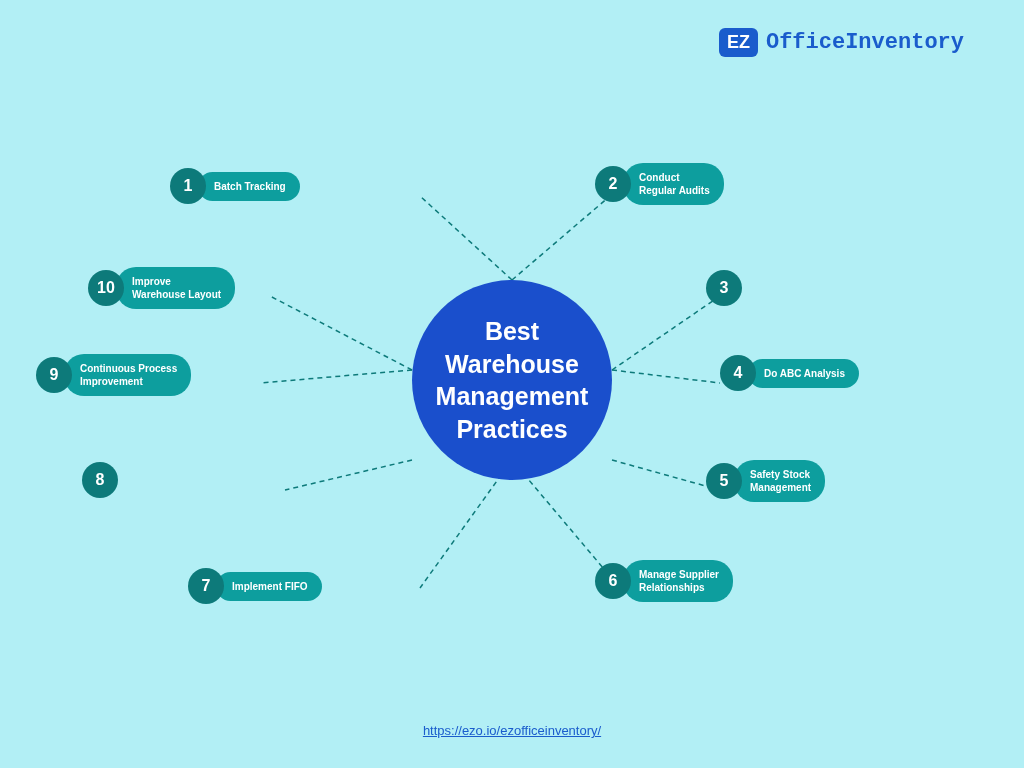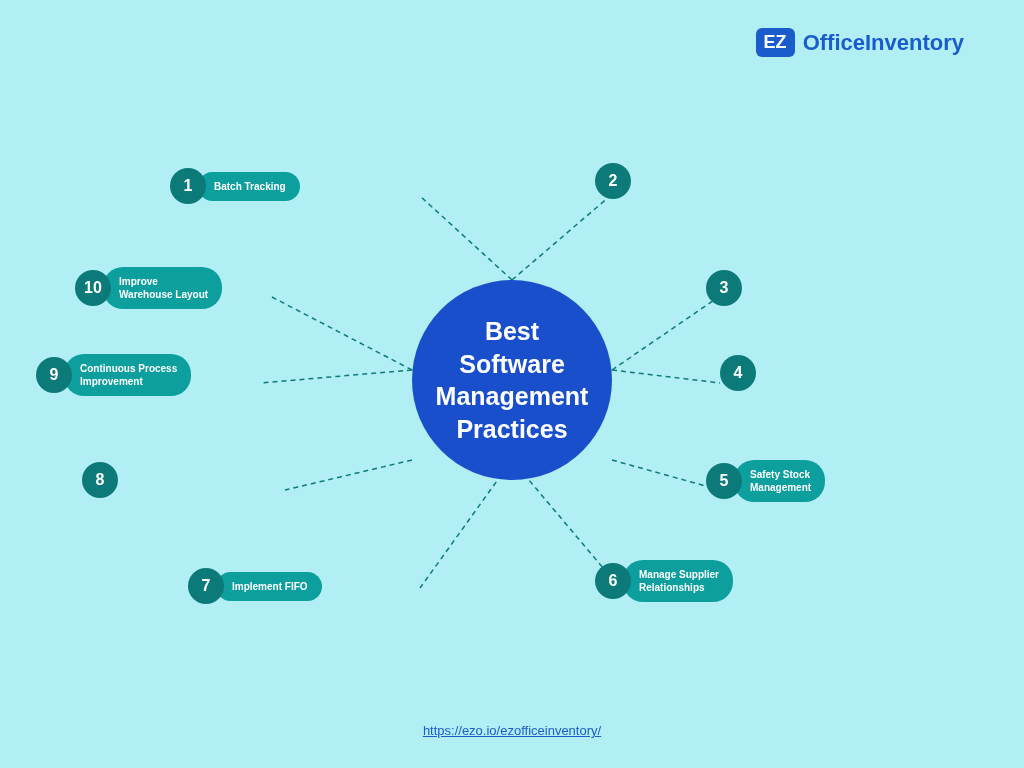--- a/index.html
+++ b/index.html
@@ -27,20 +27,21 @@
       font-weight: bold;
       font-size: 18px;
       border-radius: 6px;
       padding: 4px 8px;
       margin-left: 15px;
     }
     .logo-text {
       color: #1a5ccc;
       font-size: 22px;
       font-weight: 600;
+      font-family: Liberation Mono, monospace;
     }
 
     
     .center-circle {
       position: absolute;
       width: 200px;
       height: 200px;
       border-radius: 50%;
       background: #1a4fcc;
       top: 50%;
@@ -144,41 +145,43 @@
   <line x1="412" y1="460" x2="285" y2="490" stroke="#0d7a7a" stroke-width="1.5" stroke-dasharray="5,4"></line>
 
   <line x1="412" y1="370" x2="260" y2="383" stroke="#0d7a7a" stroke-width="1.5" stroke-dasharray="5,4"></line>
 
   <line x1="412" y1="370" x2="270" y2="296" stroke="#0d7a7a" stroke-width="1.5" stroke-dasharray="5,4"></line>
 </svg>
 
 <div class="center-circle">
   <div>
     <span>Best</span><br>
-    <span>Software</span><br>
+    <span>Warehouse</span><br>
     <span>Management</span><br>
     <span>Practices</span>
   </div>
 </div>
 
 <div class="item" style="top: 168px; left: 170px;">
   <div class="item-num">1</div>
   <div class="item-label">Batch Tracking</div>
 </div>
 
 <div class="item" style="top: 163px; left: 595px;">
   <div class="item-num">2</div>
+  <div class="item-label wrap">Conduct<br>Regular Audits</div>
 </div>
 
 <div class="item" style="top: 270px; left: 706px;">
   <div class="item-num">3</div>
 </div>
 
 <div class="item" style="top: 355px; left: 720px;">
   <div class="item-num">4</div>
+  <div class="item-label">Do ABC Analysis</div>
 </div>
 
 <div class="item" style="top: 460px; left: 706px;">
   <div class="item-num">5</div>
   <div class="item-label wrap">Safety Stock<br>Management</div>
 </div>
 
 <div class="item" style="top: 560px; left: 595px;">
   <div class="item-num">6</div>
   <div class="item-label wrap">Manage Supplier<br>Relationships</div>
@@ -191,18 +194,18 @@
 
 <div class="item" style="top: 462px; left: 82px;">
   <div class="item-num">8</div>
 </div>
 
 <div class="item" style="top: 354px; left: 36px;">
   <div class="item-num">9</div>
   <div class="item-label wrap">Continuous Process<br>Improvement</div>
 </div>
 
-<div class="item" style="top: 267px; left: 75px;">
+<div class="item" style="top: 267px; left: 88px;">
   <div class="item-num">10</div>
   <div class="item-label wrap">Improve<br>Warehouse Layout</div>
 </div>
 
 <a class="footer-link" href="#">https://ezo.io/ezofficeinventory/</a>
 
 </body></html>

